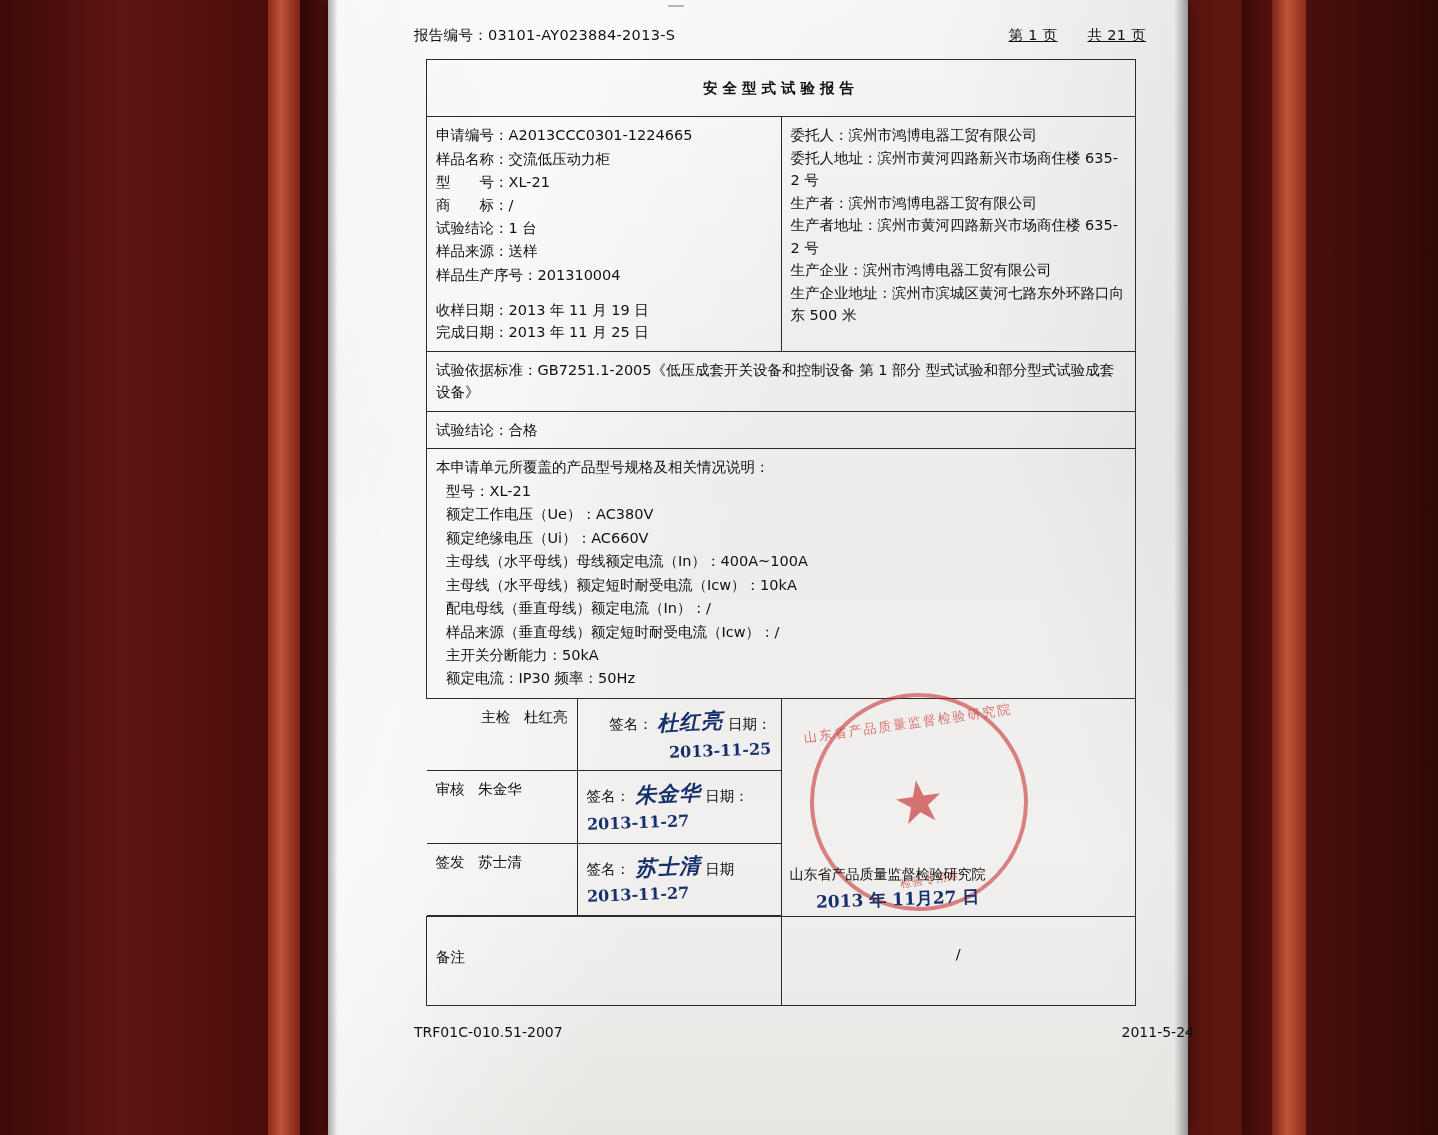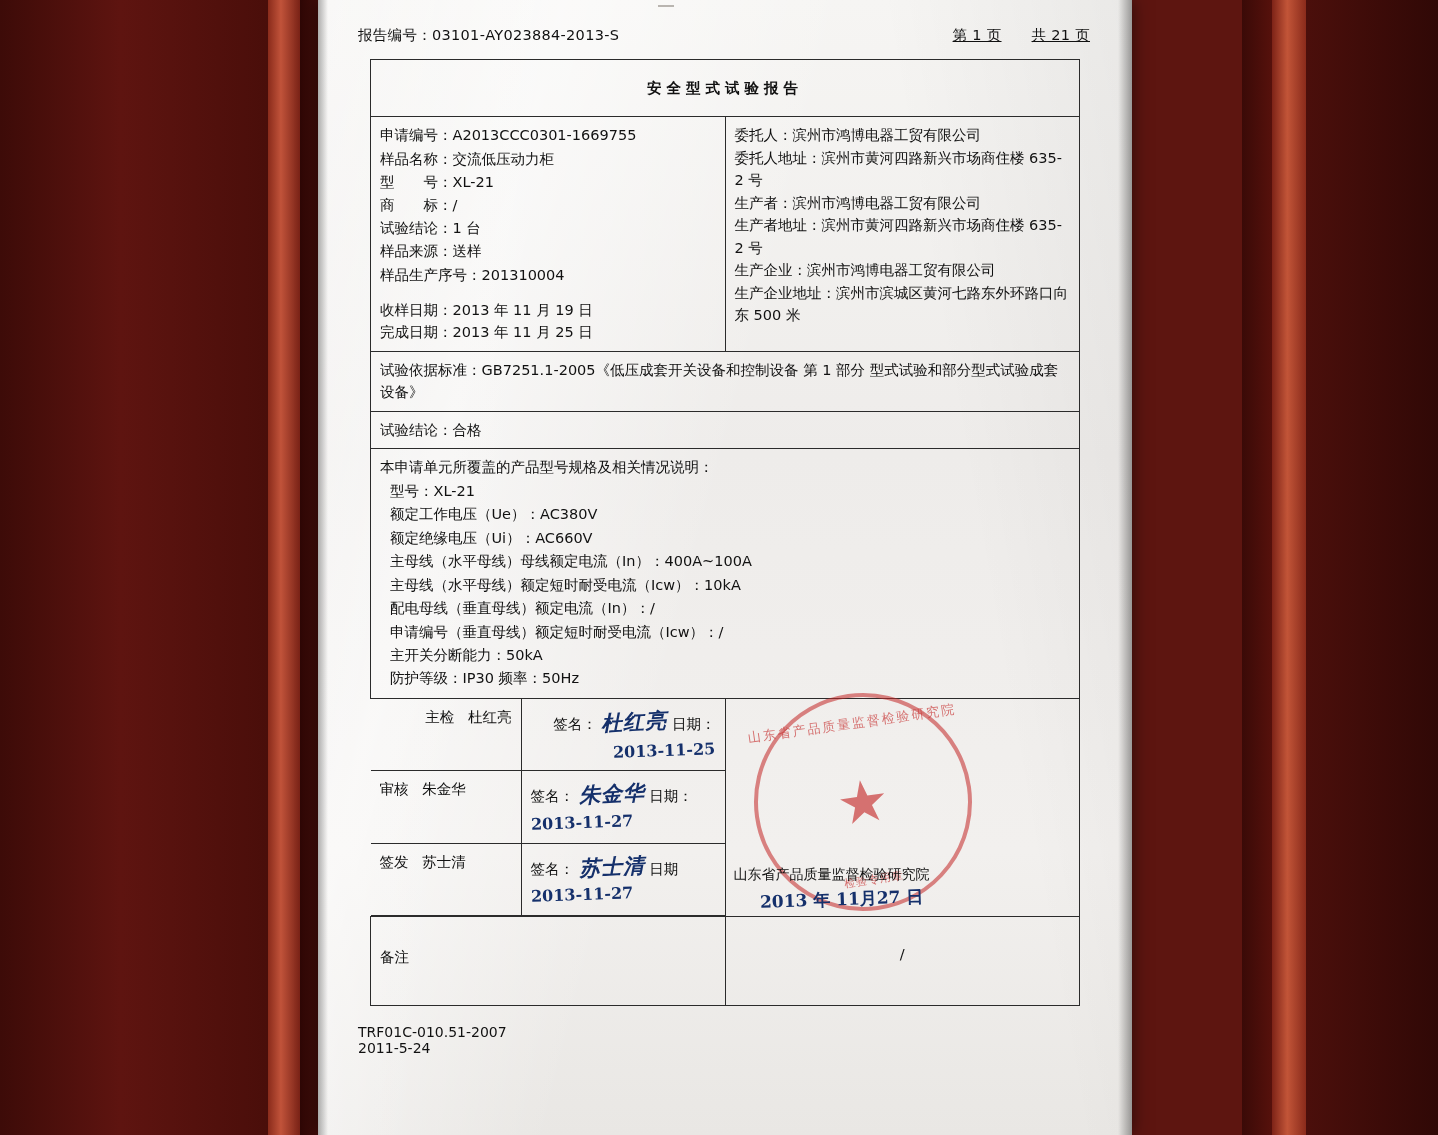--- a/index.html
+++ b/index.html
@@ -29,30 +29,31 @@
   .band-a { left: 0; width: 268px; background: linear-gradient(90deg,#3d0b08 0%, #5e1410 45%, #4a0e0a 100%); }
   .band-b { left: 268px; width: 32px; background: linear-gradient(90deg,#8a2b1b 0%, #c1533a 40%, #7a2317 100%); }
   .band-c { left: 300px; width: 28px; background: linear-gradient(90deg,#2e0705 0%, #50100c 100%); }
   .band-d { right: 0; width: 132px; background: linear-gradient(90deg,#4b0f0b 0%, #300806 100%); }
   .band-e { right: 132px; width: 34px; background: linear-gradient(90deg,#7d2317 0%, #c25538 45%, #8a2b1b 100%); }
   .band-f { right: 166px; width: 30px; background: linear-gradient(90deg,#3a0a07 0%, #56110c 100%); }
 
   
   #page {
     position: absolute;
-    left: 318px;
+    left: 328px;
     top: 0;
     width: 814px;
     height: 1135px;
     background: #f4f2ef;
     background-image:
       linear-gradient(105deg, rgba(255,255,255,0.0) 0%, rgba(255,255,255,0.55) 22%, rgba(236,234,232,0.0) 48%),
       linear-gradient(180deg, #f6f5f3 0%, #eeecea 40%, #f2f0ee 75%, #e9e7e4 100%);
     box-shadow: 0 0 16px rgba(0,0,0,0.55);
     color: #111;
+    padding-left: 46px;
   }
   #page::after {
     content: "";
     position: absolute;
     left: 0; top: 0; right: 0; bottom: 0;
     background: linear-gradient(100deg, rgba(255,255,255,0.35) 0%, rgba(255,255,255,0.0) 30%),
                 linear-gradient(260deg, rgba(0,0,0,0.05) 0%, rgba(0,0,0,0.0) 25%);
     pointer-events: none;
   }
   .page-inner {
@@ -168,21 +169,20 @@
   }
   .remark-cell { height: 74px; }
   .remark-slash { text-align: center; padding-top: 26px !important; }
   .footer-row {
     display: flex;
     justify-content: space-between;
     width: 780px;
     margin: 18px auto 0 auto;
     font-size: 14px;
     padding: 0 6px;
-    flex-direction: column;
   }
   .spec-list div { line-height: 1.62; }
   .indent { padding-left: 10px; }
   .tick {
     position: absolute;
     left: 340px;
     top: 5px;
     width: 16px;
     height: 2px;
     background: #b9b5b0;
@@ -233,21 +233,21 @@
       <table class="report">
         <tbody>
           <tr>
             <td class="title-cell" colspan="2">安全型式试验报告</td>
           </tr>
 
           <tr>
             <td class="left-col">
               <div class="nowrapish">
                 <div class="kv">
-                  <span>申请编号：</span><span>A2013CCC0301-1669755</span>
+                  <span>申请编号：</span><span>A2013CCC0301-1224665</span>
                 </div>
                 <div class="kv">
                   <span>样品名称：</span><span>交流低压动力柜</span>
                 </div>
                 <div class="kv">
                   <span>型　　号：</span><span>XL-21</span>
                 </div>
                 <div class="kv">
                   <span>商　　标：</span><span>/</span>
                 </div>
@@ -307,23 +307,23 @@
 
           <tr>
             <td colspan="2" class="spec-list">
               <div>本申请单元所覆盖的产品型号规格及相关情况说明：</div>
               <div class="indent">型号：XL-21</div>
               <div class="indent">额定工作电压（Ue）：AC380V</div>
               <div class="indent">额定绝缘电压（Ui）：AC660V</div>
               <div class="indent">主母线（水平母线）母线额定电流（In）：400A~100A</div>
               <div class="indent">主母线（水平母线）额定短时耐受电流（Icw）：10kA</div>
               <div class="indent">配电母线（垂直母线）额定电流（In）：/</div>
-              <div class="indent">申请编号（垂直母线）额定短时耐受电流（Icw）：/</div>
+              <div class="indent">样品来源（垂直母线）额定短时耐受电流（Icw）：/</div>
               <div class="indent">主开关分断能力：50kA</div>
-              <div class="indent">防护等级：IP30            频率：50Hz</div>
+              <div class="indent">额定电流：IP30            频率：50Hz</div>
             </td>
           </tr>
 
           <tr>
             <td style="padding:0;border:none;text-align:right;">
               <table style="width:100%;border-collapse:collapse;table-layout:fixed;">
                 <tbody>
                     <tr>
                   <td class="sig-name" style="border-left:none;border-top:none;border-bottom:none;">
                     <span>主检</span>

